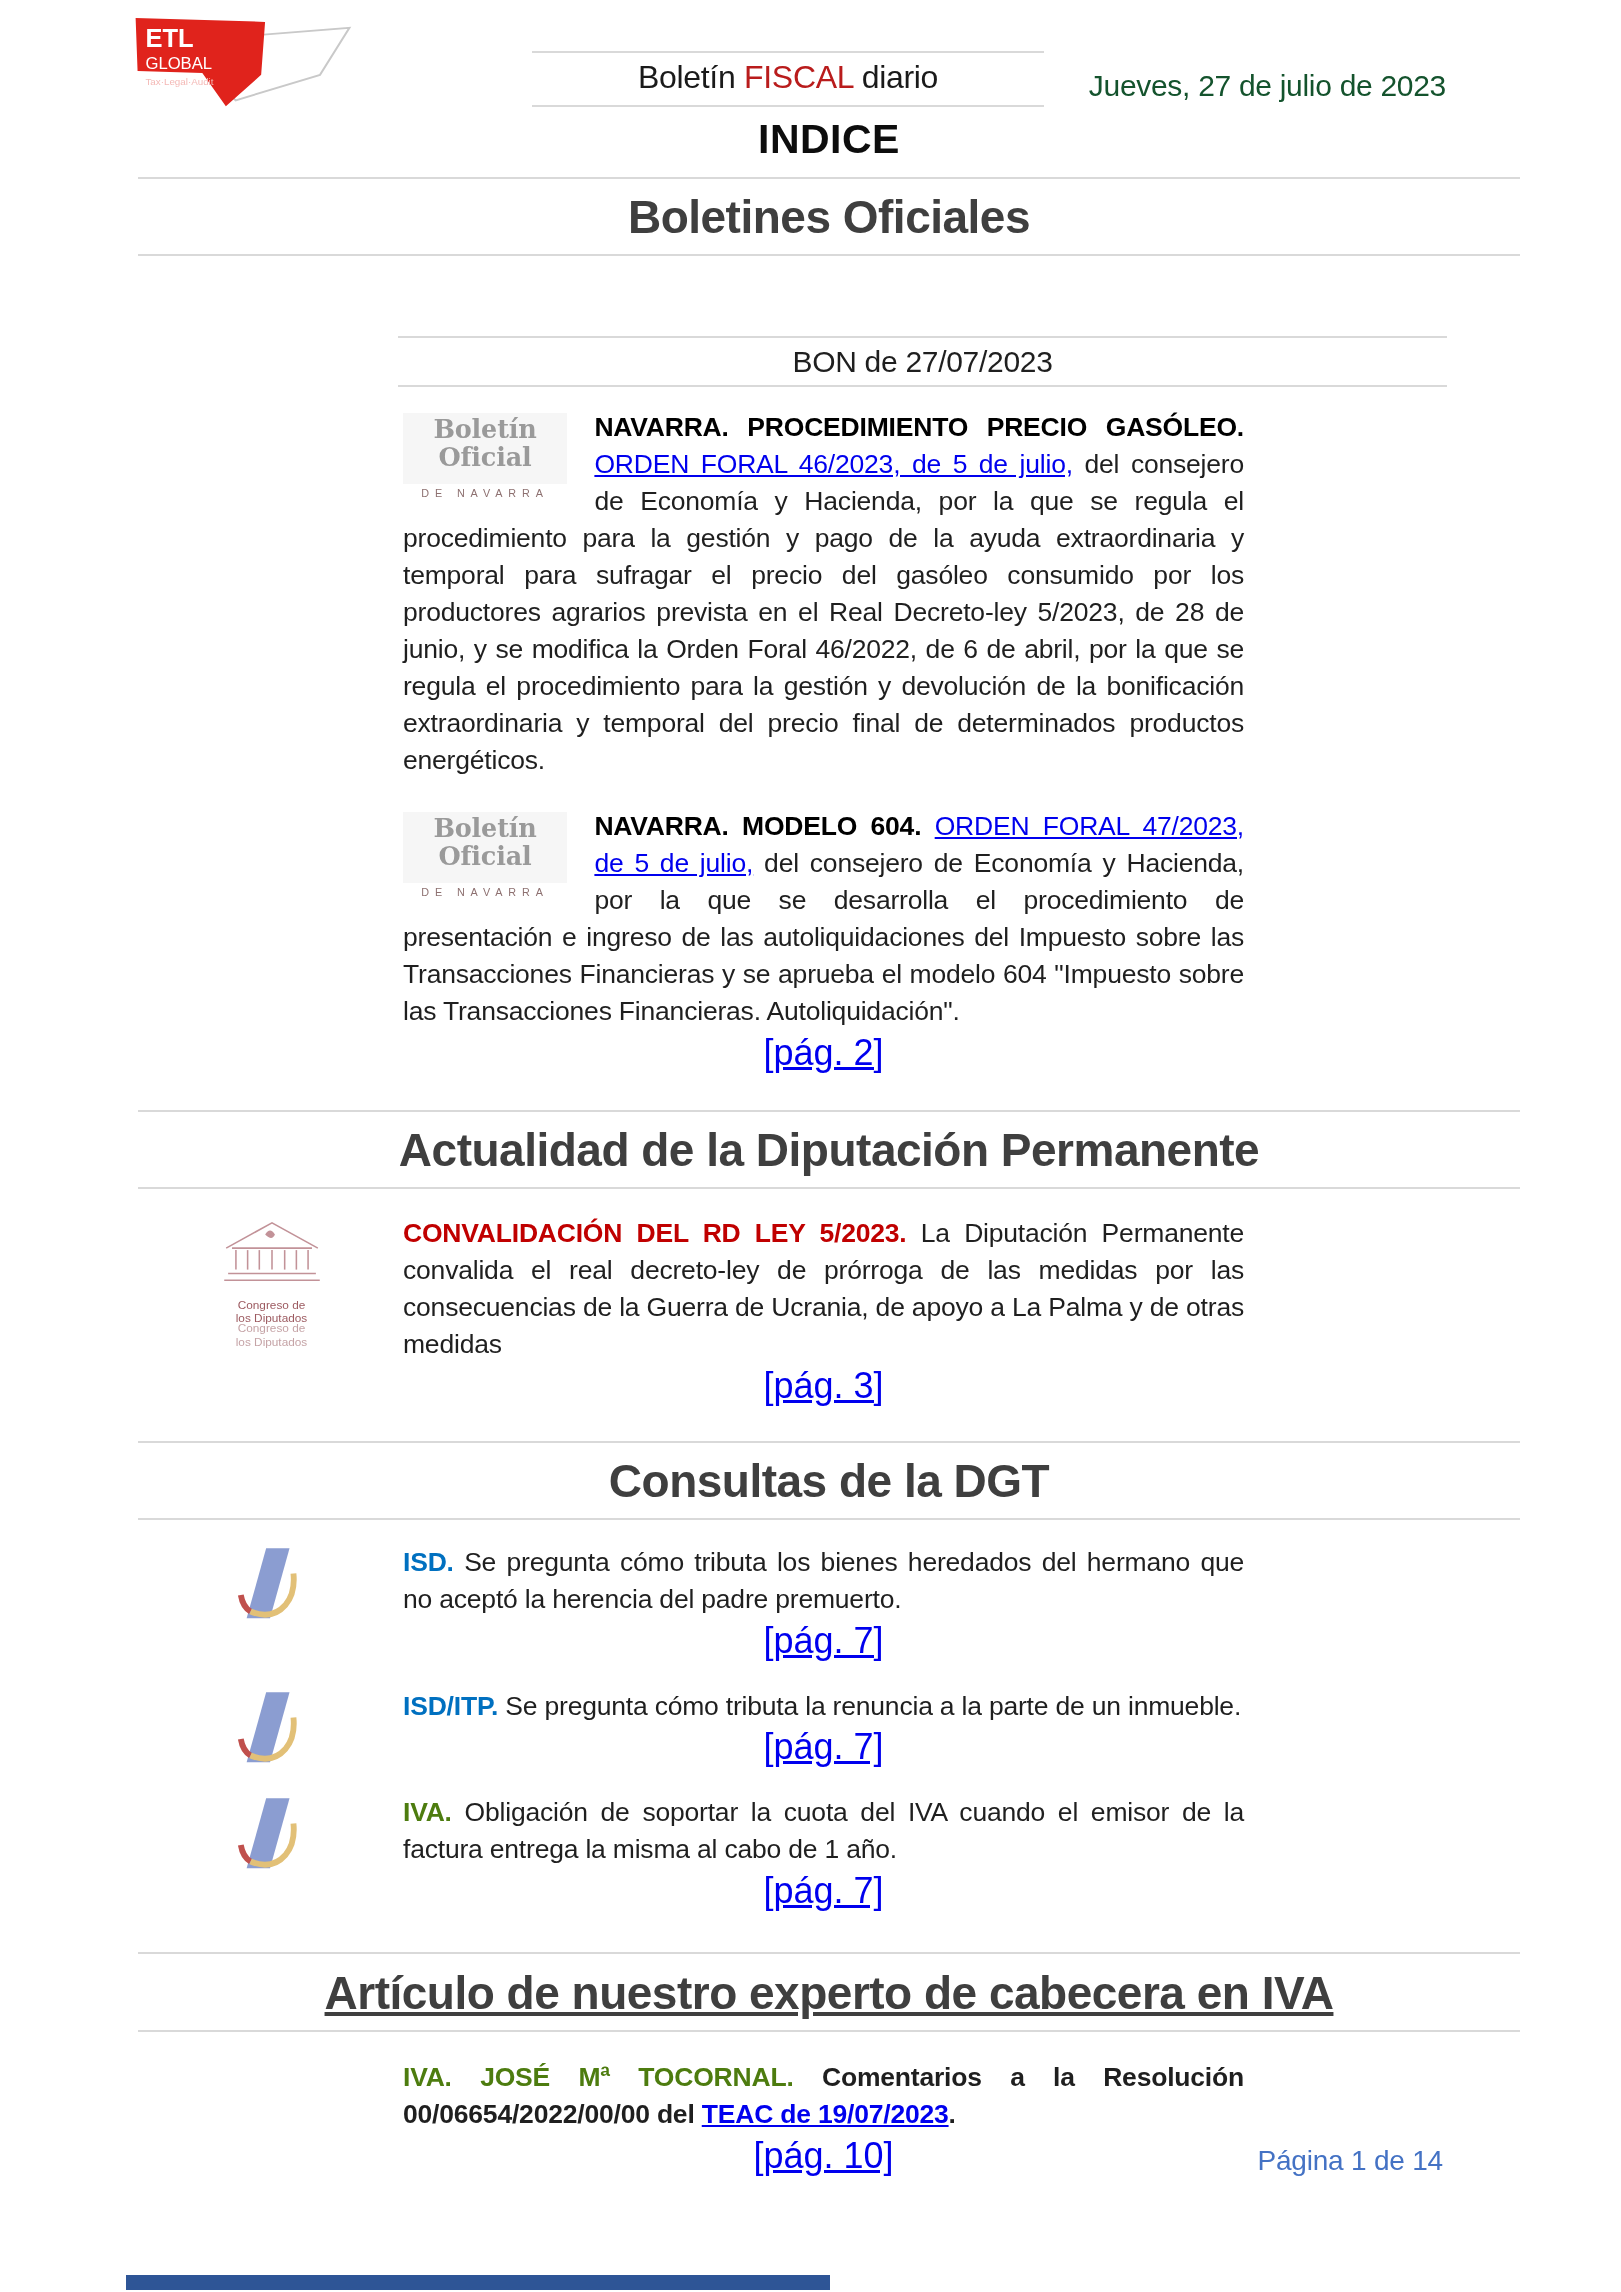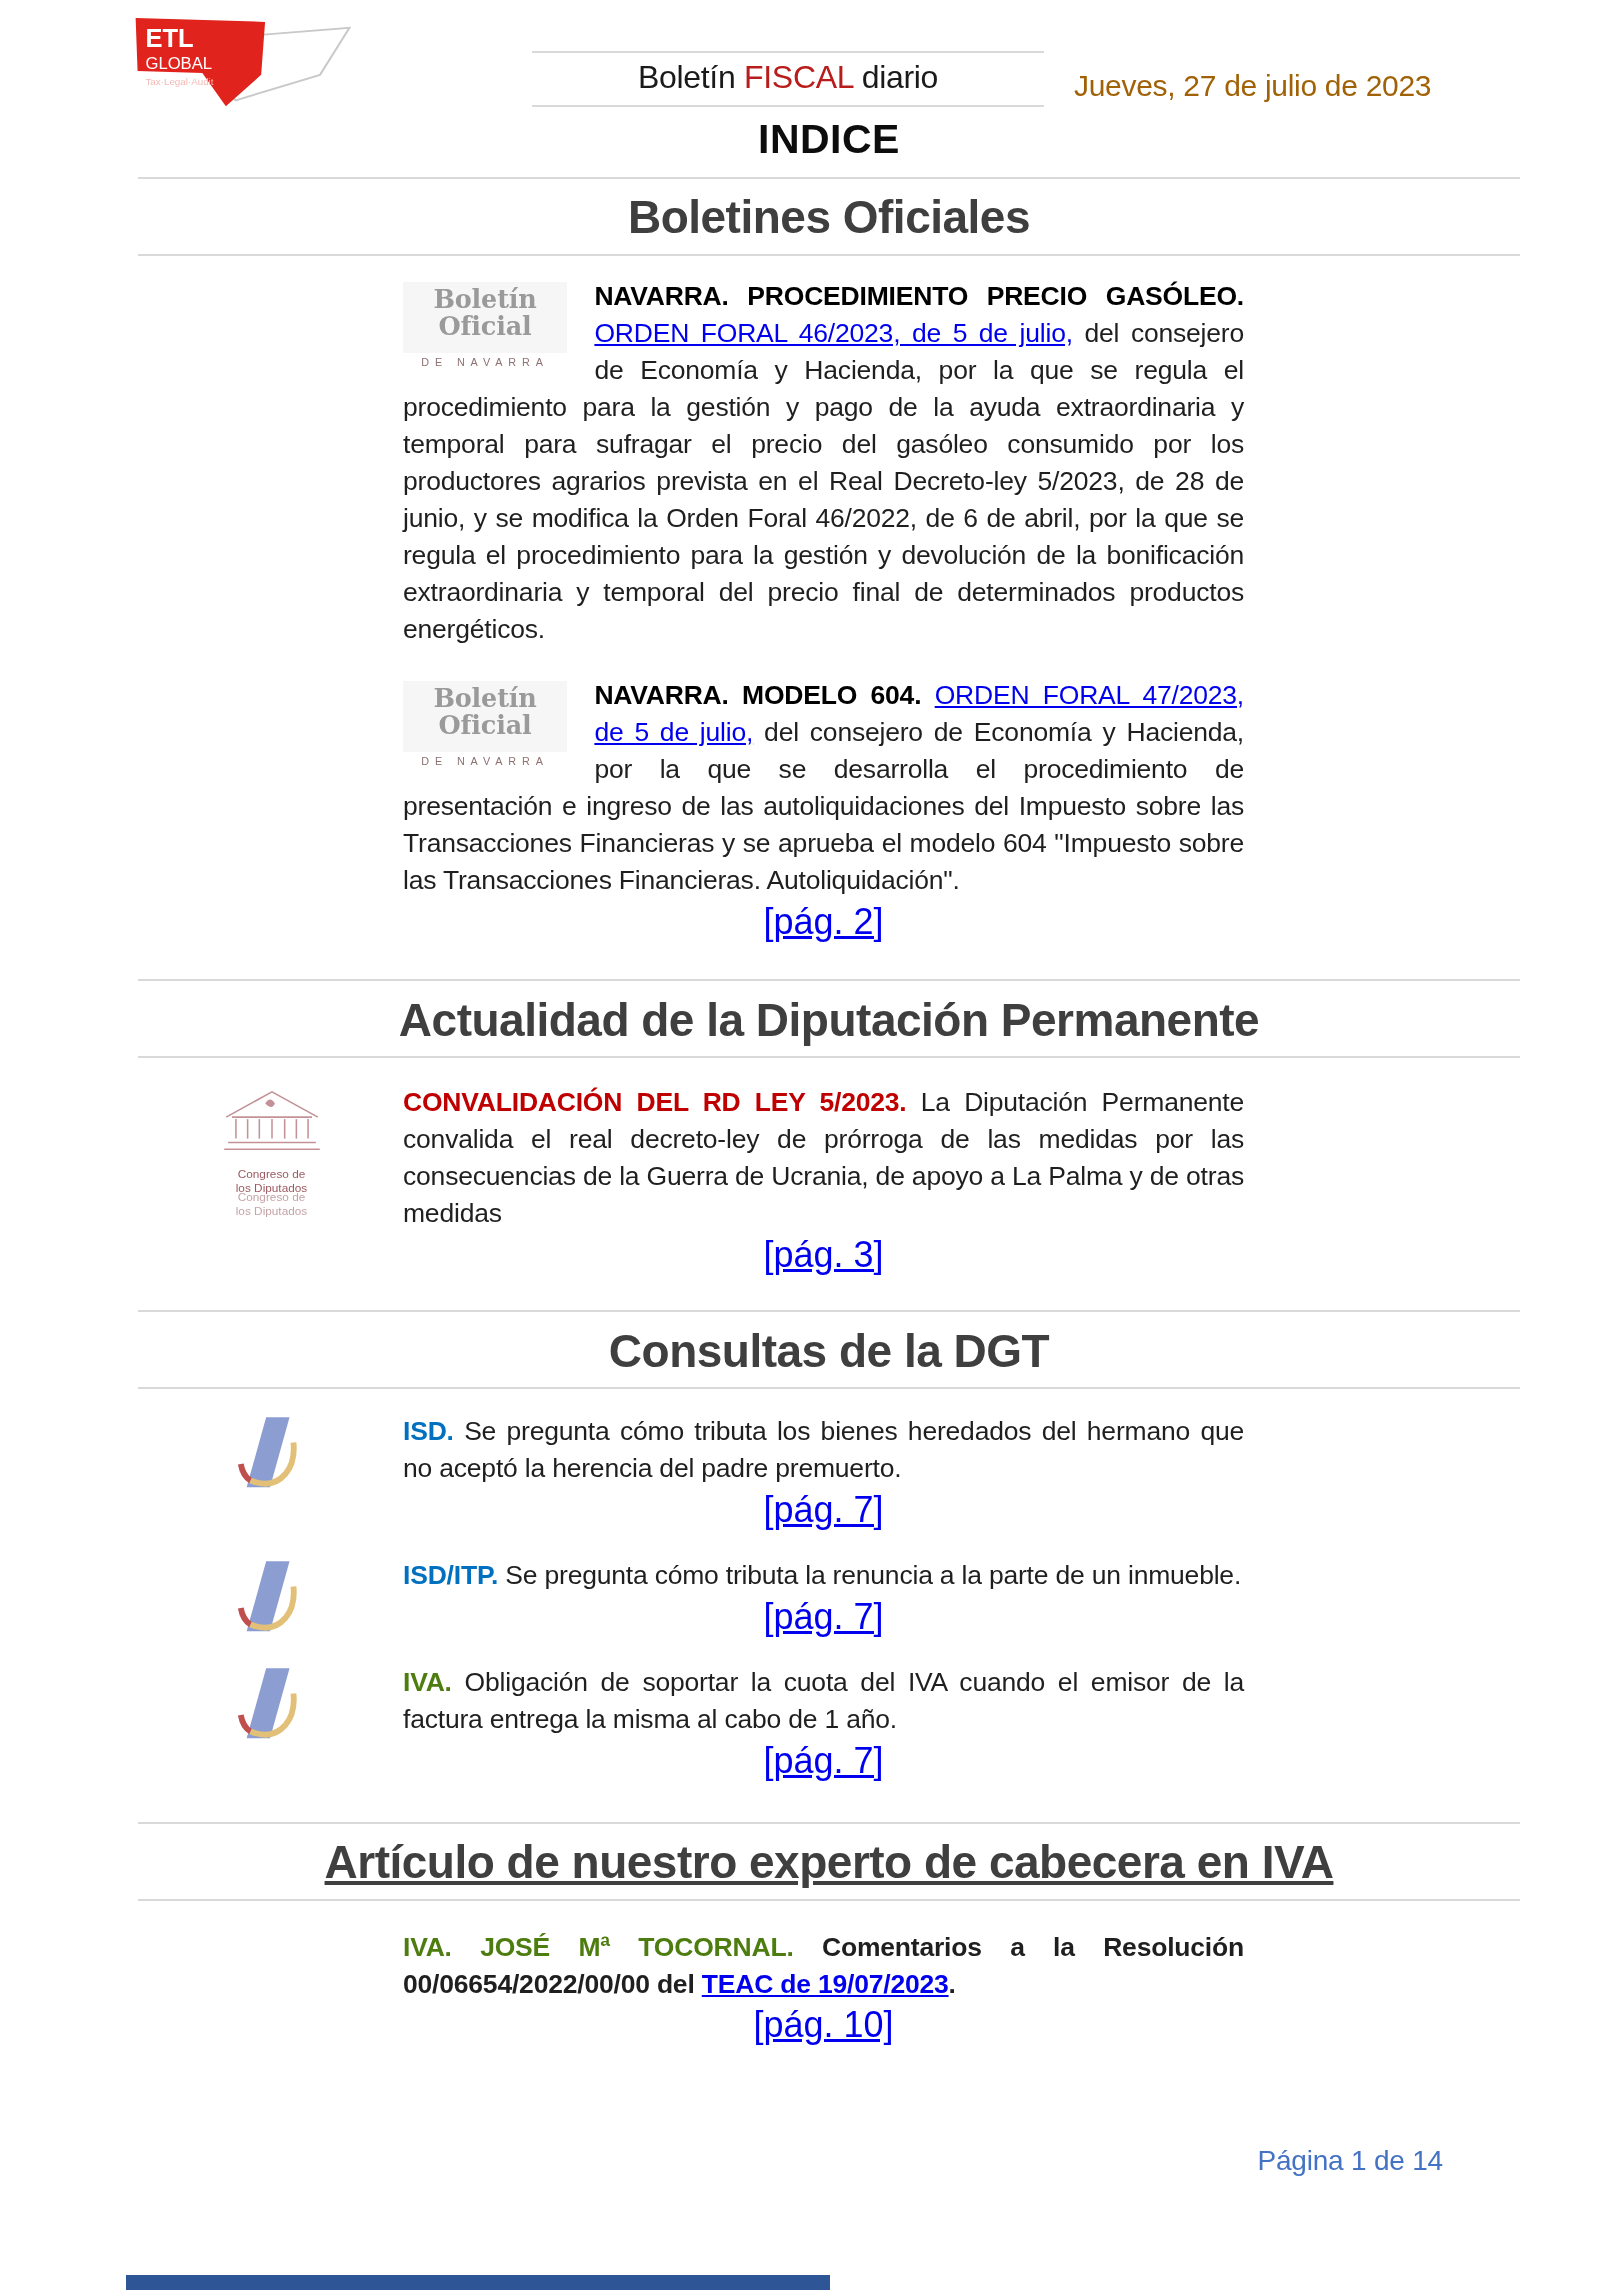--- a/index.html
+++ b/index.html
@@ -16,21 +16,21 @@
   .etl-logo{position:absolute;left:101px;top:11.8px;width:255px;height:110px;}
   .masthead{
     position:absolute;left:517px;top:51px;width:512px;
     border-top:2px solid #d9d9d9;border-bottom:2px solid #d9d9d9;
     padding:5.9px 0 8.8px;text-align:center;
     font-size:32px;color:#1a1a1a;letter-spacing:-0.3px;
   }
   .masthead .red{color:#b91c1c;}
   .issue-date{
     position:absolute;left:1059px;top:69px;width:372px;
-    font-size:30px;color:#a16207;letter-spacing:-0.3px;
+    text-align:right;font-size:30px;color:#14532d;letter-spacing:-0.3px;
   }
   
   main{position:absolute;left:123px;top:116px;width:1382px;}
   .indice{
     margin:0 0 13.7px;text-align:center;
     font-size:41px;font-weight:700;color:#0d0d0d;letter-spacing:0.5px;
   }
   .section-heading{
     margin:0;border-top:2px solid #d9d9d9;border-bottom:2px solid #d9d9d9;
     padding:11.8px 0 9.8px;text-align:center;
@@ -112,20 +112,21 @@
   </div>
 
   <div class="issue-date">Jueves, 27 de julio de 2023</div>
 
   <main>
 
     <h1 class="indice">INDICE</h1>
 
     <h2 class="section-heading">Boletines Oficiales</h2>
 
+    <div class="bon-bar">BON de 27/07/2023</div>
 
     <div class="item it-gasoleo">
       <p class="item-body">
         <span class="bon-logo">
           <span class="bon-logo-title" style="display:block">Boletín Oficial</span>
           <span class="bon-logo-sub" style="display:block">DE NAVARRA</span>
         </span>
         <b class="lead-black">NAVARRA. PROCEDIMIENTO PRECIO GASÓLEO.</b>
         <a class="doc-link">ORDEN FORAL 46/2023, de 5 de julio,</a>
         <span>del consejero de Economía y Hacienda, por la que se regula el procedimiento para la gestión y pago de la ayuda extraordinaria y temporal para sufragar el precio del gasóleo consumido por los productores agrarios prevista en el Real Decreto-ley 5/2023, de 28 de junio, y se modifica la Orden Foral 46/2022, de 6 de abril, por la que se regula el procedimiento para la gestión y devolución de la bonificación extraordinaria y temporal del precio final de determinados productos energéticos.</span>

